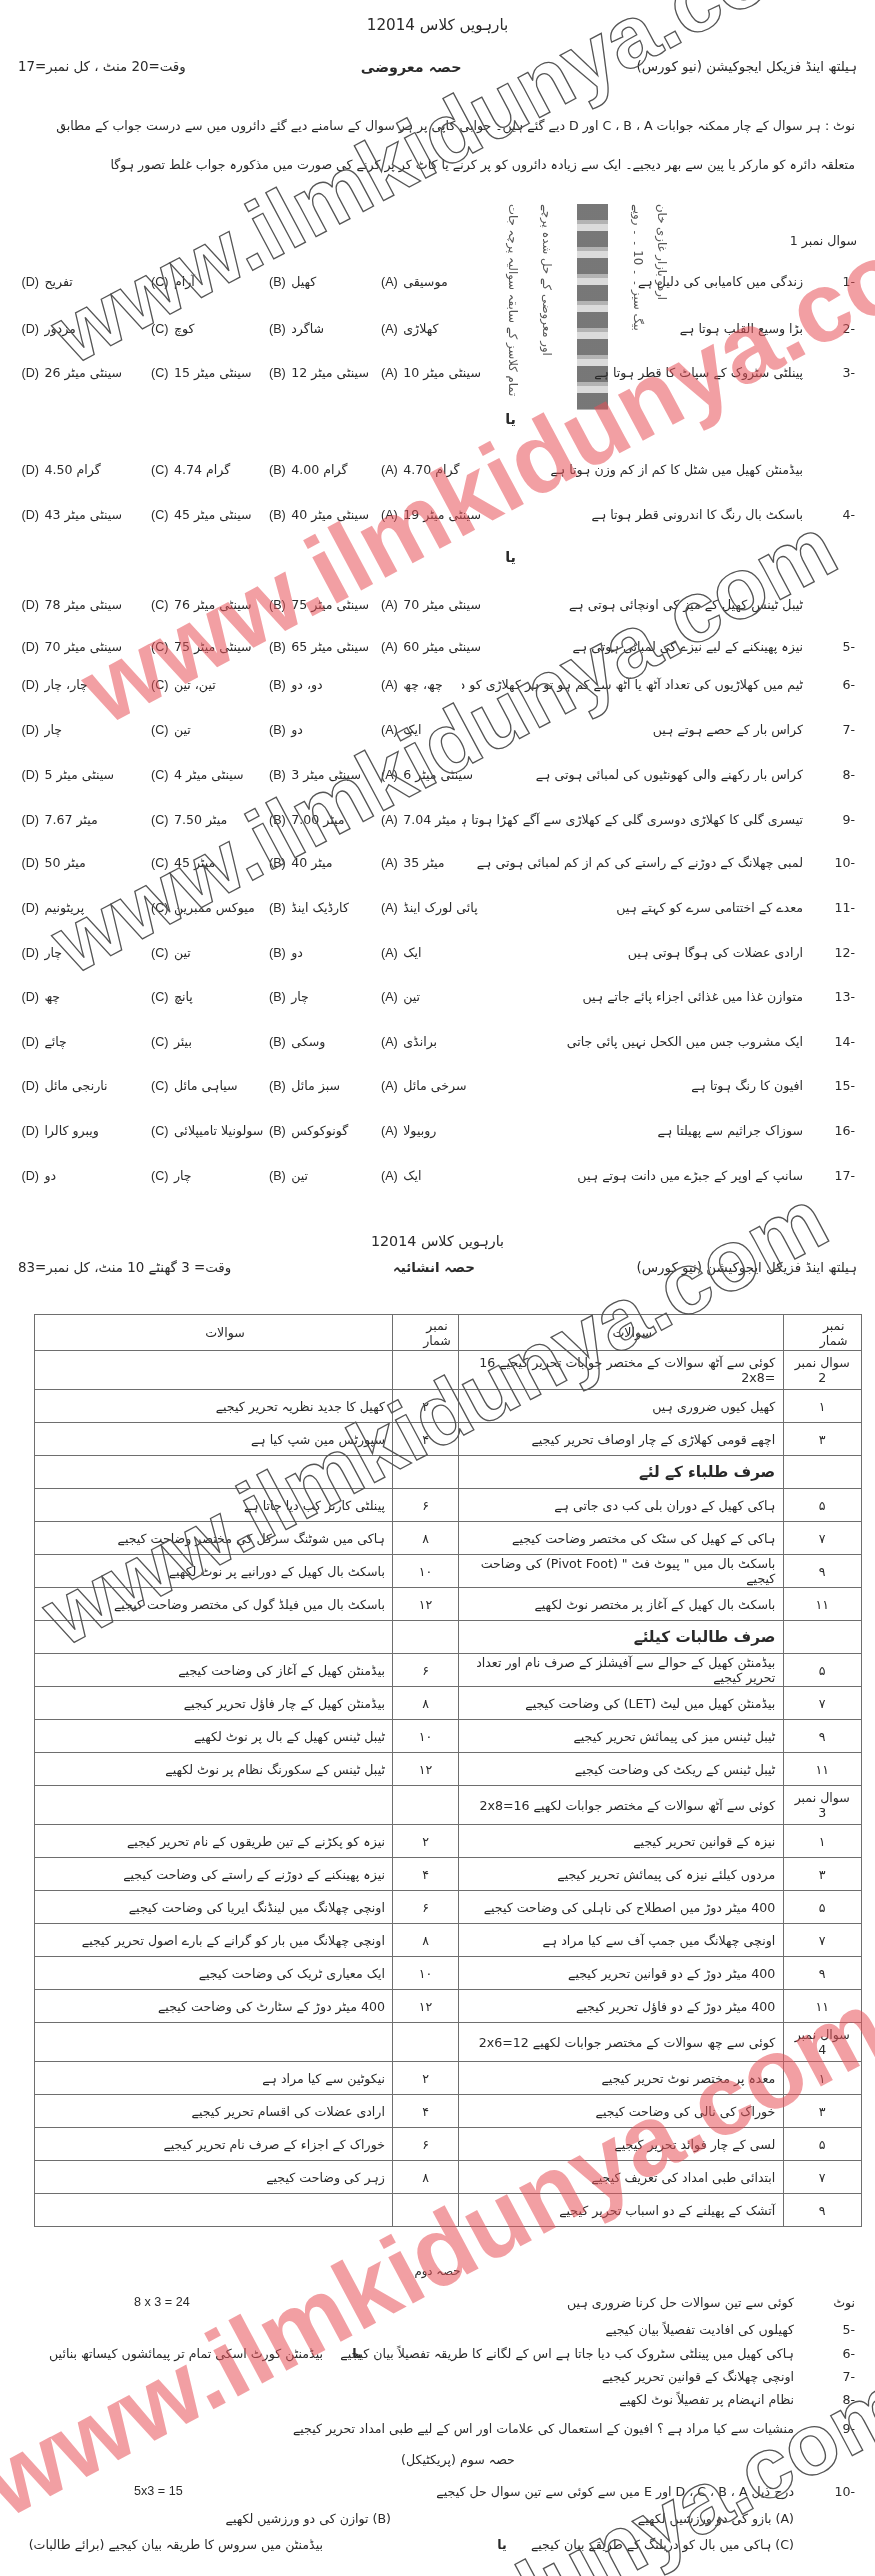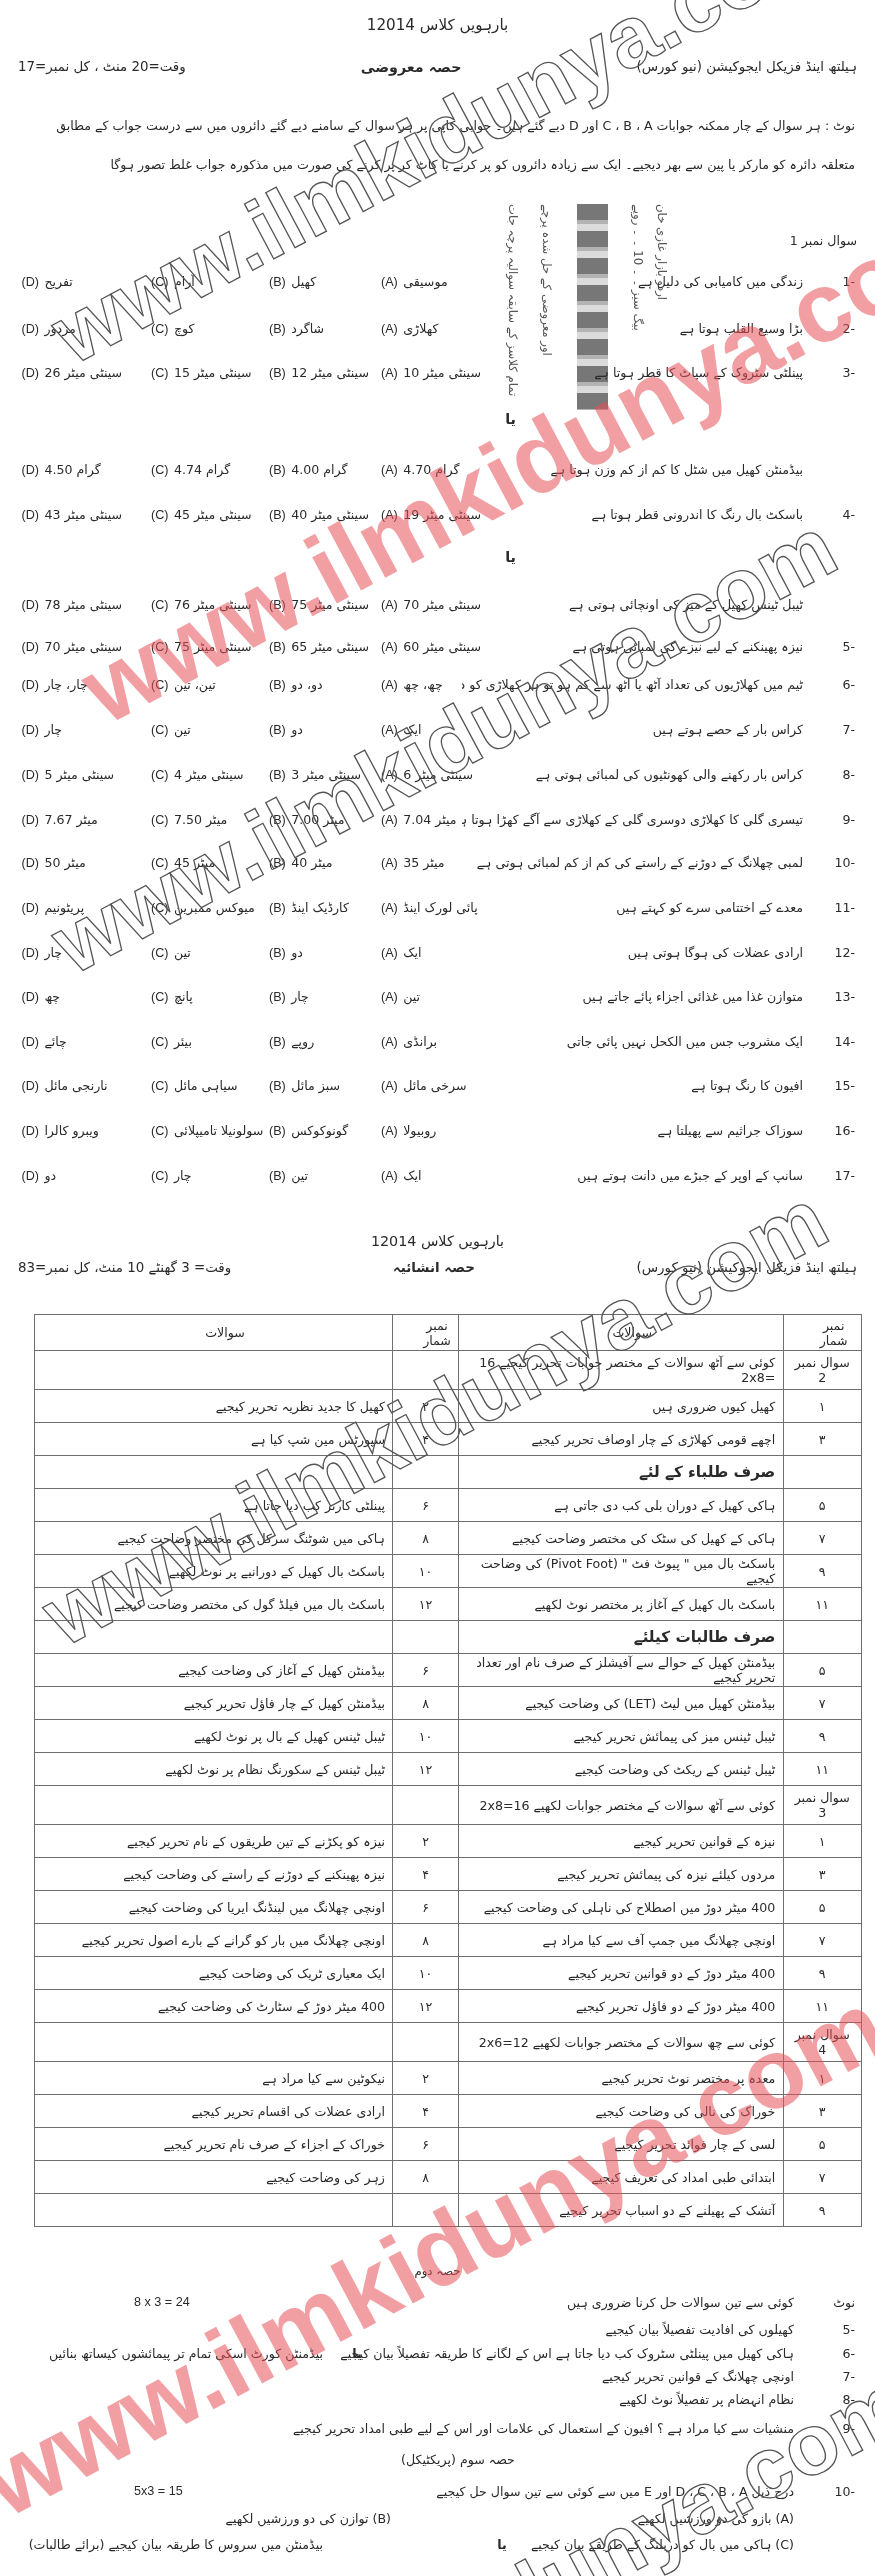--- a/index.html
+++ b/index.html
@@ -215,21 +215,21 @@
       <span class="stem">متوازن غذا میں غذائی اجزاء پائے جاتے ہیں</span>
       <span class="opt a"><span class="k">(A)</span><span class="rtl">تین</span></span>
       <span class="opt b"><span class="k">(B)</span><span class="rtl">چار</span></span>
       <span class="opt c"><span class="k">(C)</span><span class="rtl">پانچ</span></span>
       <span class="opt d"><span class="k">(D)</span><span class="rtl">چھ</span></span>
     </div>
     <div class="mcq" style="top: 1029px;">
       <span class="num">14-</span>
       <span class="stem">ایک مشروب جس میں الکحل نہیں پائی جاتی</span>
       <span class="opt a"><span class="k">(A)</span><span class="rtl">برانڈی</span></span>
-      <span class="opt b"><span class="k">(B)</span><span class="rtl">روپے</span></span>
+      <span class="opt b"><span class="k">(B)</span><span class="rtl">وسکی</span></span>
       <span class="opt c"><span class="k">(C)</span><span class="rtl">بیئر</span></span>
       <span class="opt d"><span class="k">(D)</span><span class="rtl">چائے</span></span>
     </div>
     <div class="mcq" style="top: 1073px;">
       <span class="num">15-</span>
       <span class="stem">افیون کا رنگ ہوتا ہے</span>
       <span class="opt a"><span class="k">(A)</span><span class="rtl">سرخی مائل</span></span>
       <span class="opt b"><span class="k">(B)</span><span class="rtl">سبز مائل</span></span>
       <span class="opt c"><span class="k">(C)</span><span class="rtl">سیاہی مائل</span></span>
       <span class="opt d"><span class="k">(D)</span><span class="rtl">نارنجی مائل</span></span>

